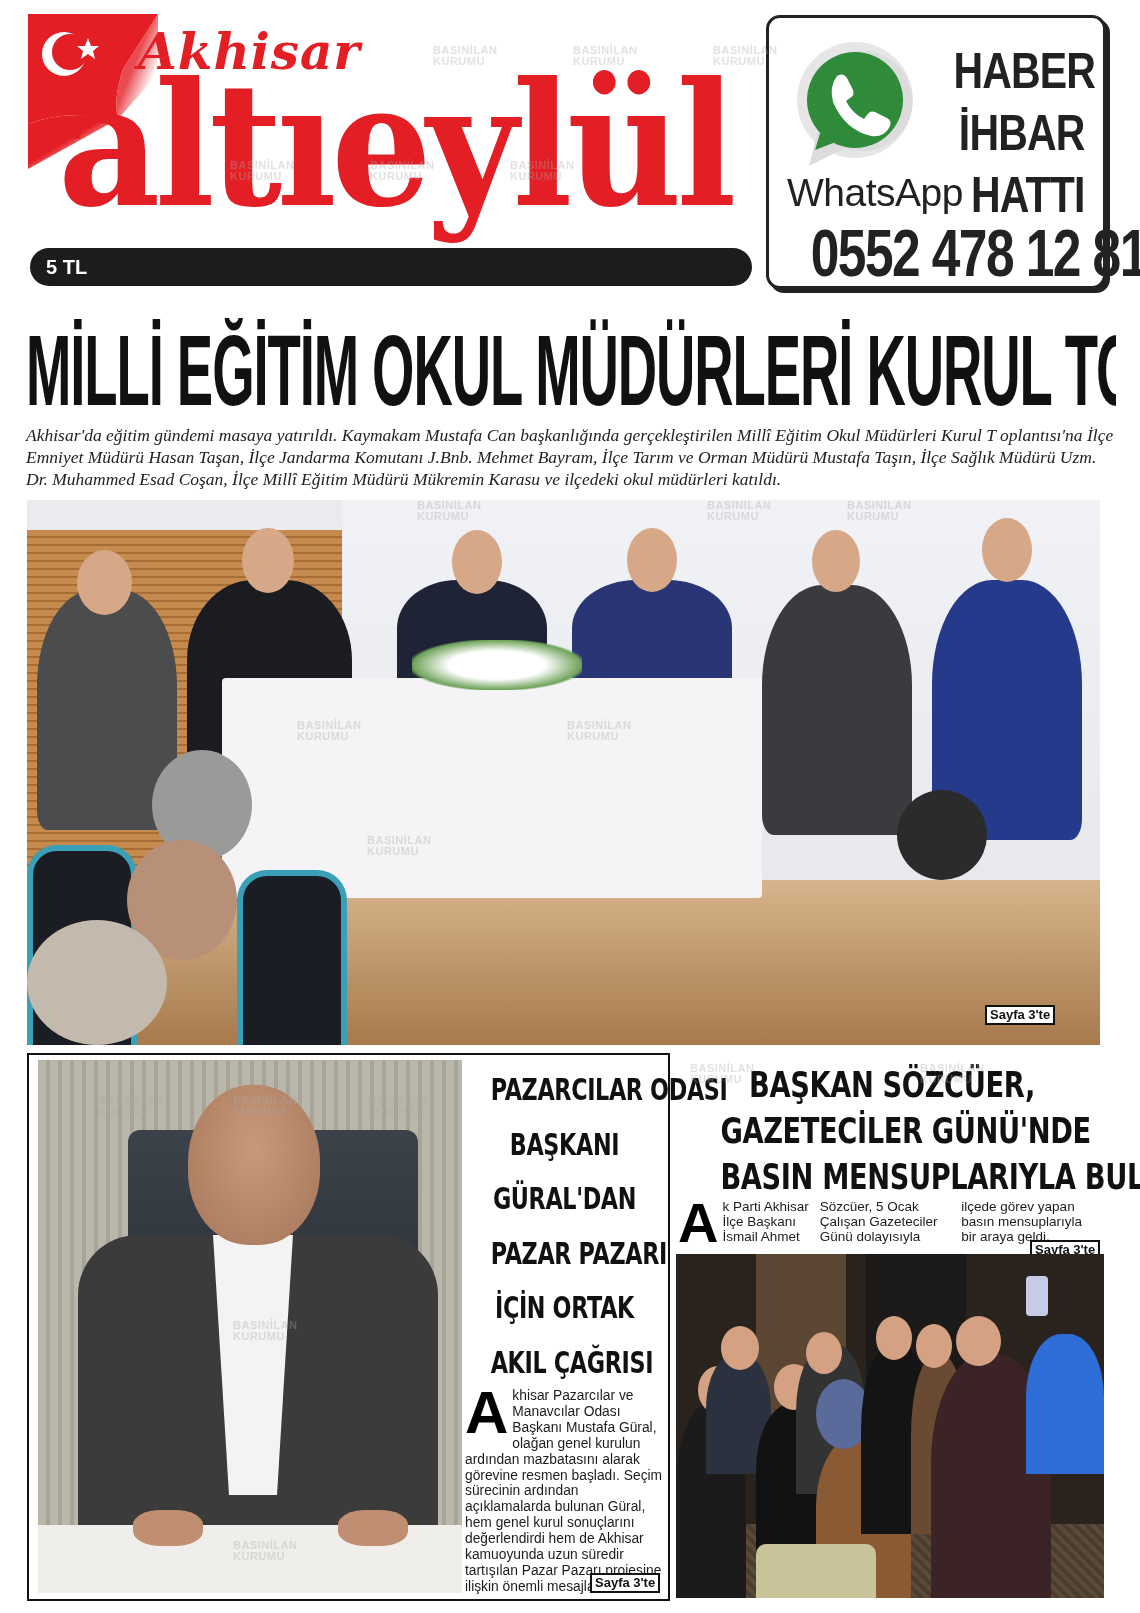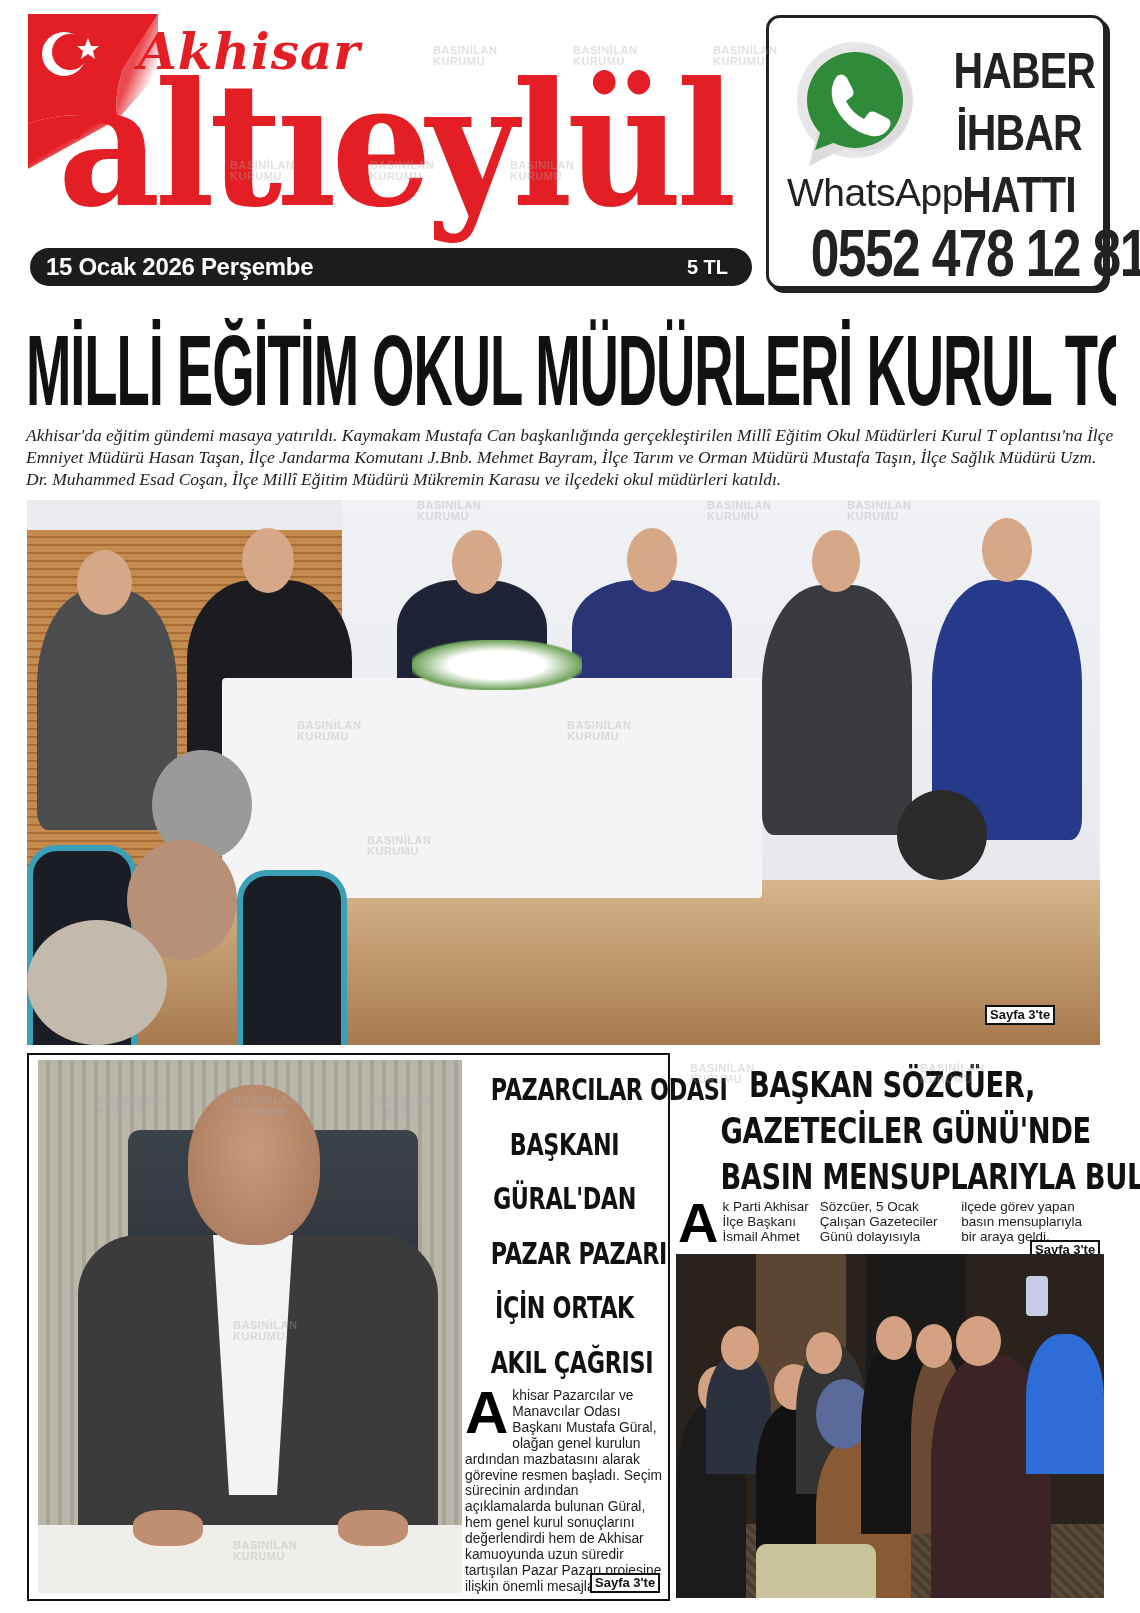--- a/index.html
+++ b/index.html
@@ -12,21 +12,21 @@
   .flag svg { width: 100%; height: 100%; }
   .brand-akhisar { position: absolute; left: 138px; top: 22px; font-family: "DejaVu Serif", serif; font-weight: bold; font-style: italic; font-size: 50px; color: #e31e24; letter-spacing: 1px; }
   .brand-main { position: absolute; left: 58px; top: 60px; font-family: "DejaVu Serif", serif; font-weight: bold; font-size: 170px; line-height: 170px; color: #e31e24; letter-spacing: -6px; transform: scaleX(0.93); transform-origin: left top; }
   .date-bar { position: absolute; left: 30px; top: 248px; width: 722px; height: 38px; background: #1c1c1c; border-radius: 19px; color: #fff; display: flex; align-items: center; justify-content: space-between; padding: 0 24px 0 16px; }
   .date-bar .date { font-size: 24px; font-weight: bold; letter-spacing: -0.3px; }
   .date-bar .price { font-size: 20px; font-weight: bold; }
 
   .whatsapp-box { position: absolute; left: 766px; top: 15px; width: 340px; height: 274px; border: 3px solid #222; border-radius: 14px; box-shadow: 4px 4px 0 #222; background: #fff; }
   .wa-icon { position: absolute; left: 20px; top: 20px; width: 130px; height: 140px; }
   .wa-label { position: absolute; left: 18px; top: 153px; font-size: 39px; color: #222; letter-spacing: -0.5px; }
-  .hotline { position: absolute; left: 170px; top: 22px; width: 160px; text-align: center; font-family: "Liberation Sans", sans-serif; font-weight: bold; color: #222; }
+  .hotline { position: absolute; left: 170px; top: 22px; width: 160px; text-align: right; font-family: "Liberation Sans", sans-serif; font-weight: bold; color: #222; }
   .hotline div { font-size: 50px; line-height: 62px; letter-spacing: -1px; transform: scaleX(0.82); transform-origin: center; }
   .phone { position: absolute; left: 6px; top: 200px; width: 325px; text-align: center; font-size: 66px; font-weight: bold; color: #222; letter-spacing: -2px; transform: scaleX(0.78); transform-origin: center; white-space: nowrap; line-height: 70px; }
 
   
   .headline { position: absolute; left: 26px; top: 318px; width: 1090px; height: 104px; overflow: hidden; }
   .headline h1 { font-family: "Liberation Sans", sans-serif; font-weight: bold; font-size: 100px; line-height: 104px; color: #111; white-space: nowrap; transform: scaleX(0.545); transform-origin: left top; letter-spacing: -2px; }
   .lead { position: absolute; left: 26px; top: 424px; width: 1090px; font-family: Liberation Serif, serif; font-style: italic; font-size: 17.5px; line-height: 22px; color: #222; }
 
   
   .main-photo { position: absolute; left: 27px; top: 500px; width: 1073px; height: 545px; overflow: hidden; background: #e9ebee; }
@@ -88,21 +88,20 @@
       <path d="M0 110 Q40 95 90 105 L0 155 Z" fill="url(#fg)"></path>
       <circle cx="36" cy="40" r="22" fill="#fff"></circle>
       <circle cx="42" cy="38" r="18" fill="#e31e24"></circle>
       <polygon points="60,24 63,32 71,32 65,37 67,45 60,40 53,45 55,37 49,32 57,32" fill="#fff"></polygon>
     </svg>
   </div>
   <div class="brand-akhisar">Akhisar</div>
   <div class="brand-main">altıeylül</div>
 
   <div class="date-bar">
-    <span class="date">15 Ocak 2026 Perşembe</span>
     <span class="price">5 TL</span>
   </div>
 
   <div class="whatsapp-box">
     <div class="wa-icon">
       <svg viewBox="0 0 130 140" xmlns="http://www.w3.org/2000/svg">
         <circle cx="66" cy="62" r="58" fill="#e6e6e6"></circle>
         <path d="M20 128 L30 88 A50 50 0 1 1 56 110 Z" fill="#dcdcdc"></path>
         <circle cx="66" cy="62" r="48" fill="#2f8a3a"></circle>
         <path d="M26 112 L34 86 L52 102 Z" fill="#2f8a3a"></path>

